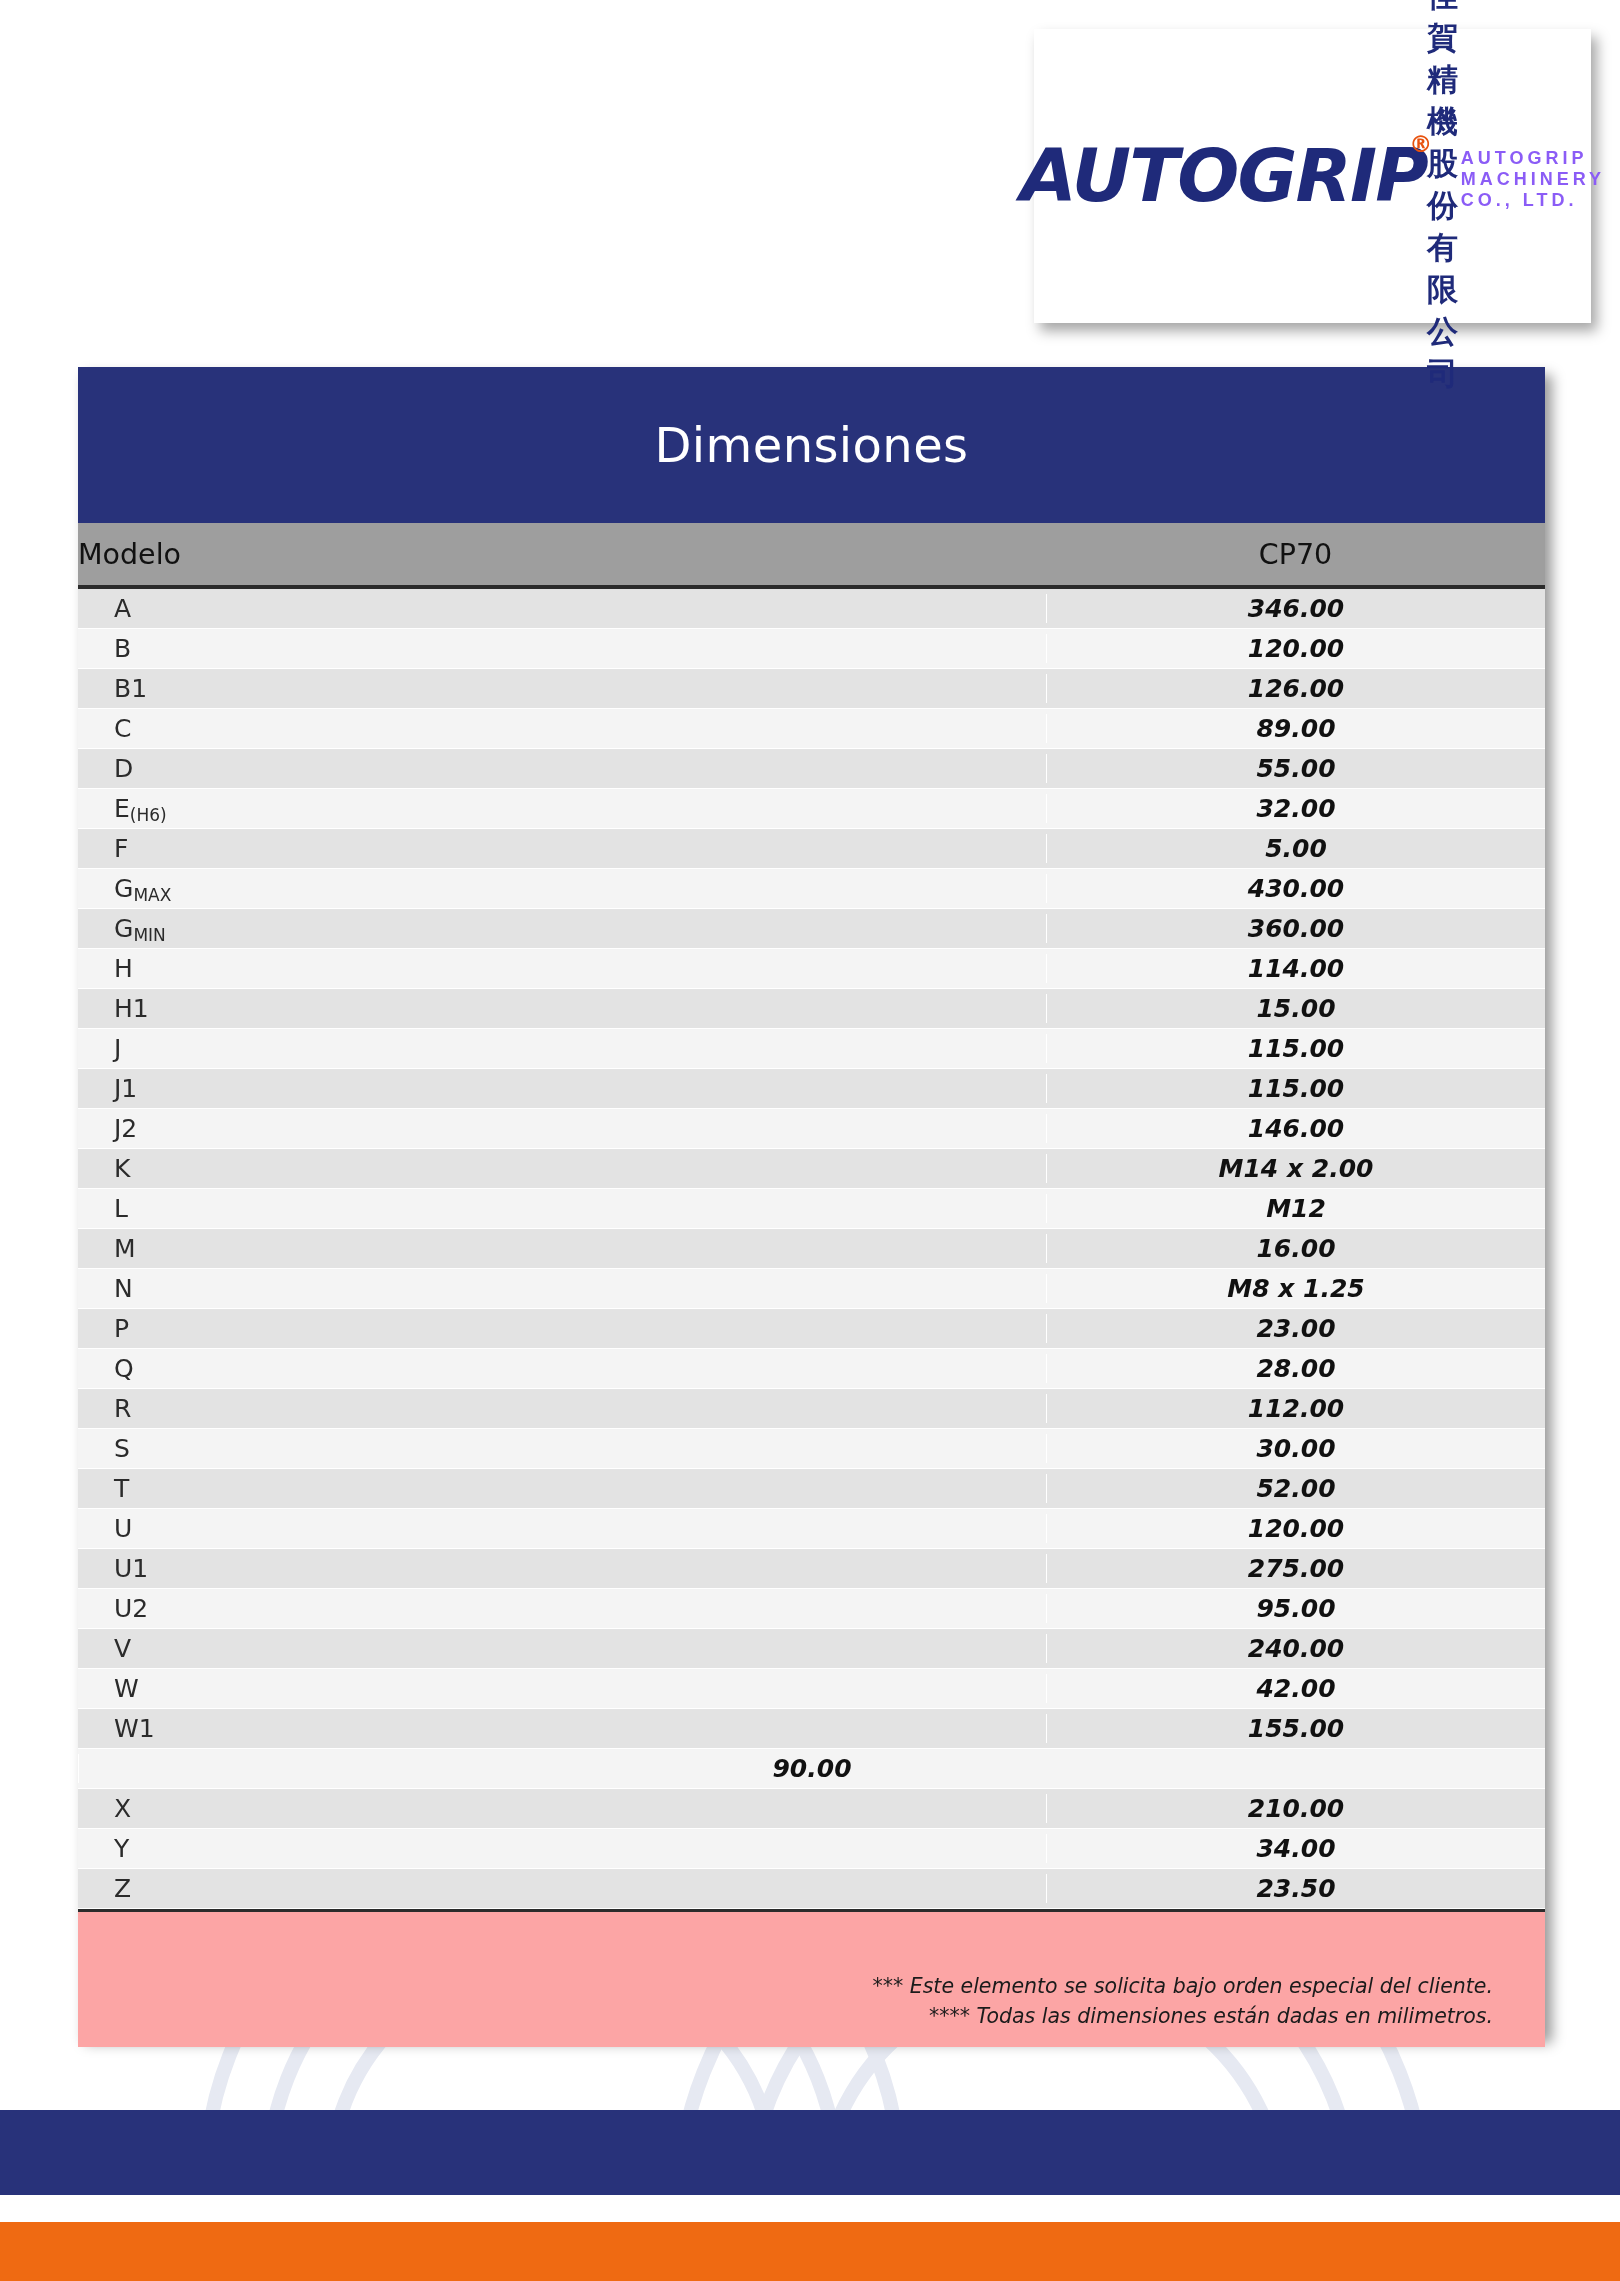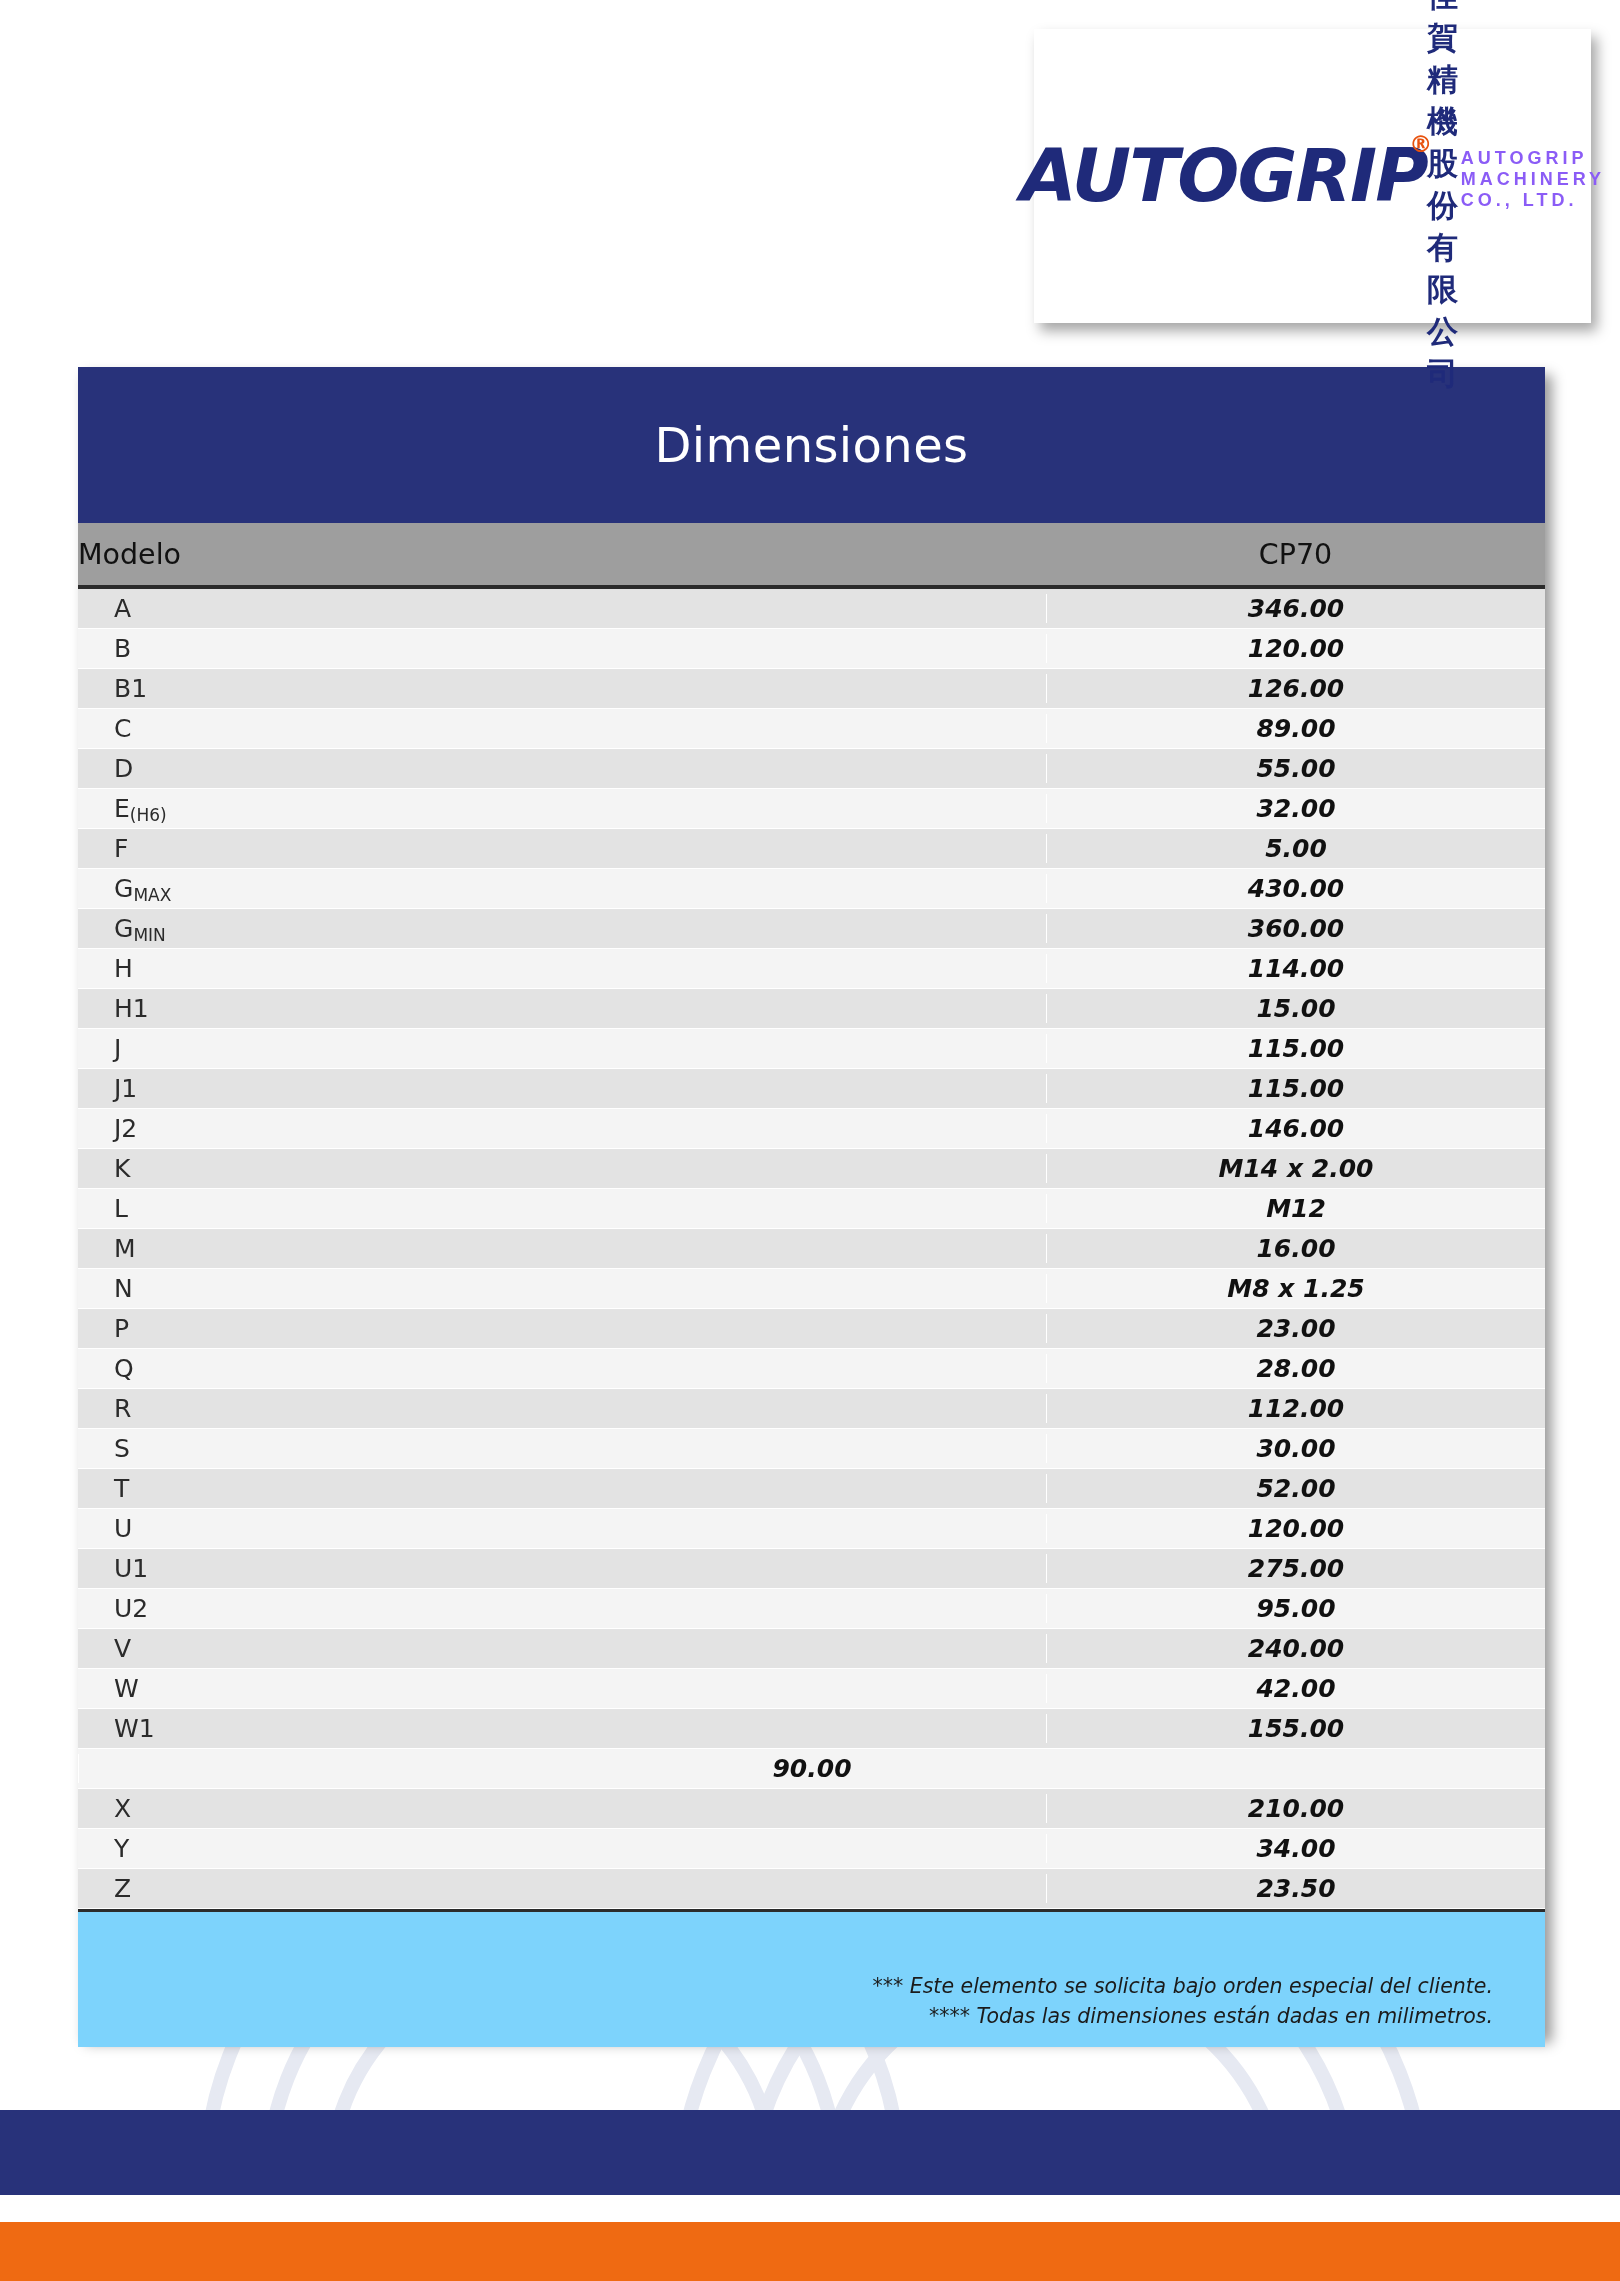--- a/index.html
+++ b/index.html
@@ -161,21 +161,21 @@
     font-size: 25px;
     font-style: italic;
     font-weight: bold;
     color: #111111;
     font-family: "DejaVu Sans", sans-serif;
     border-left: 0.9px solid #ffffff;
   }
 
   .notes {
     height: 135px;
-    background: #7dd3fc;
+    background: #fca5a5;
     display: flex;
     flex-direction: column;
     align-items: flex-end;
     justify-content: flex-end;
     padding: 0 52px 16px 0;
   }
   .note-line {
     font-size: 20.5px;
     font-style: italic;
     color: #1b1b1b;

